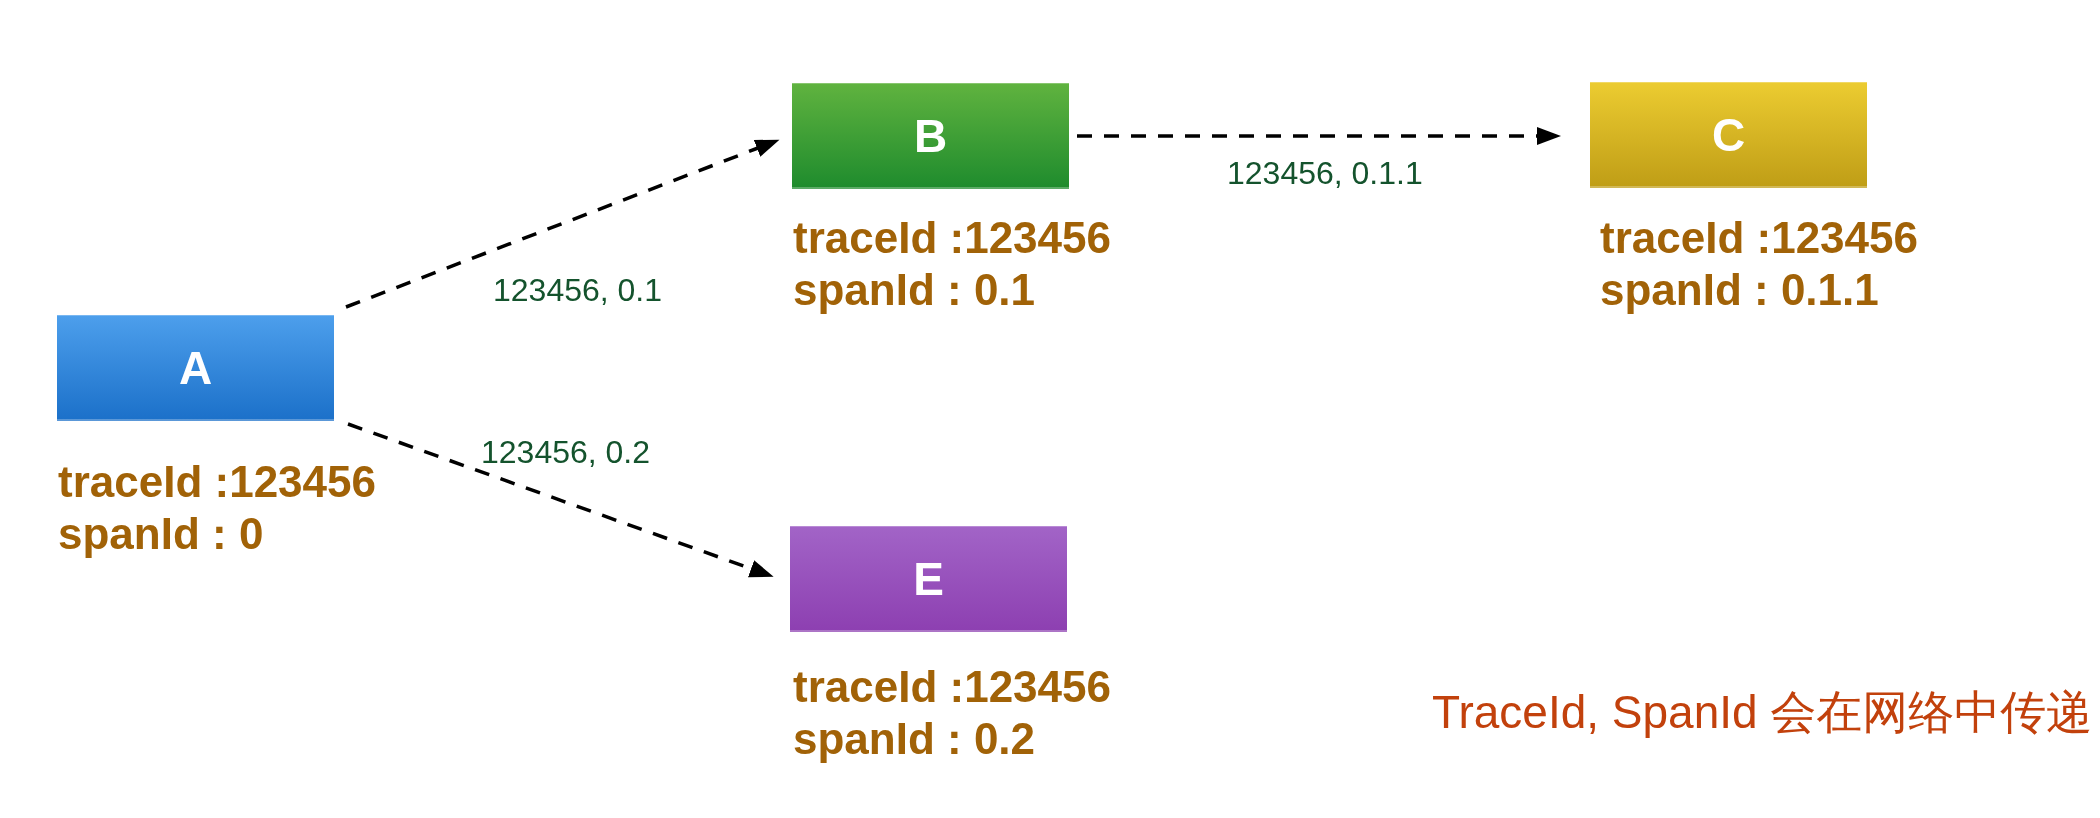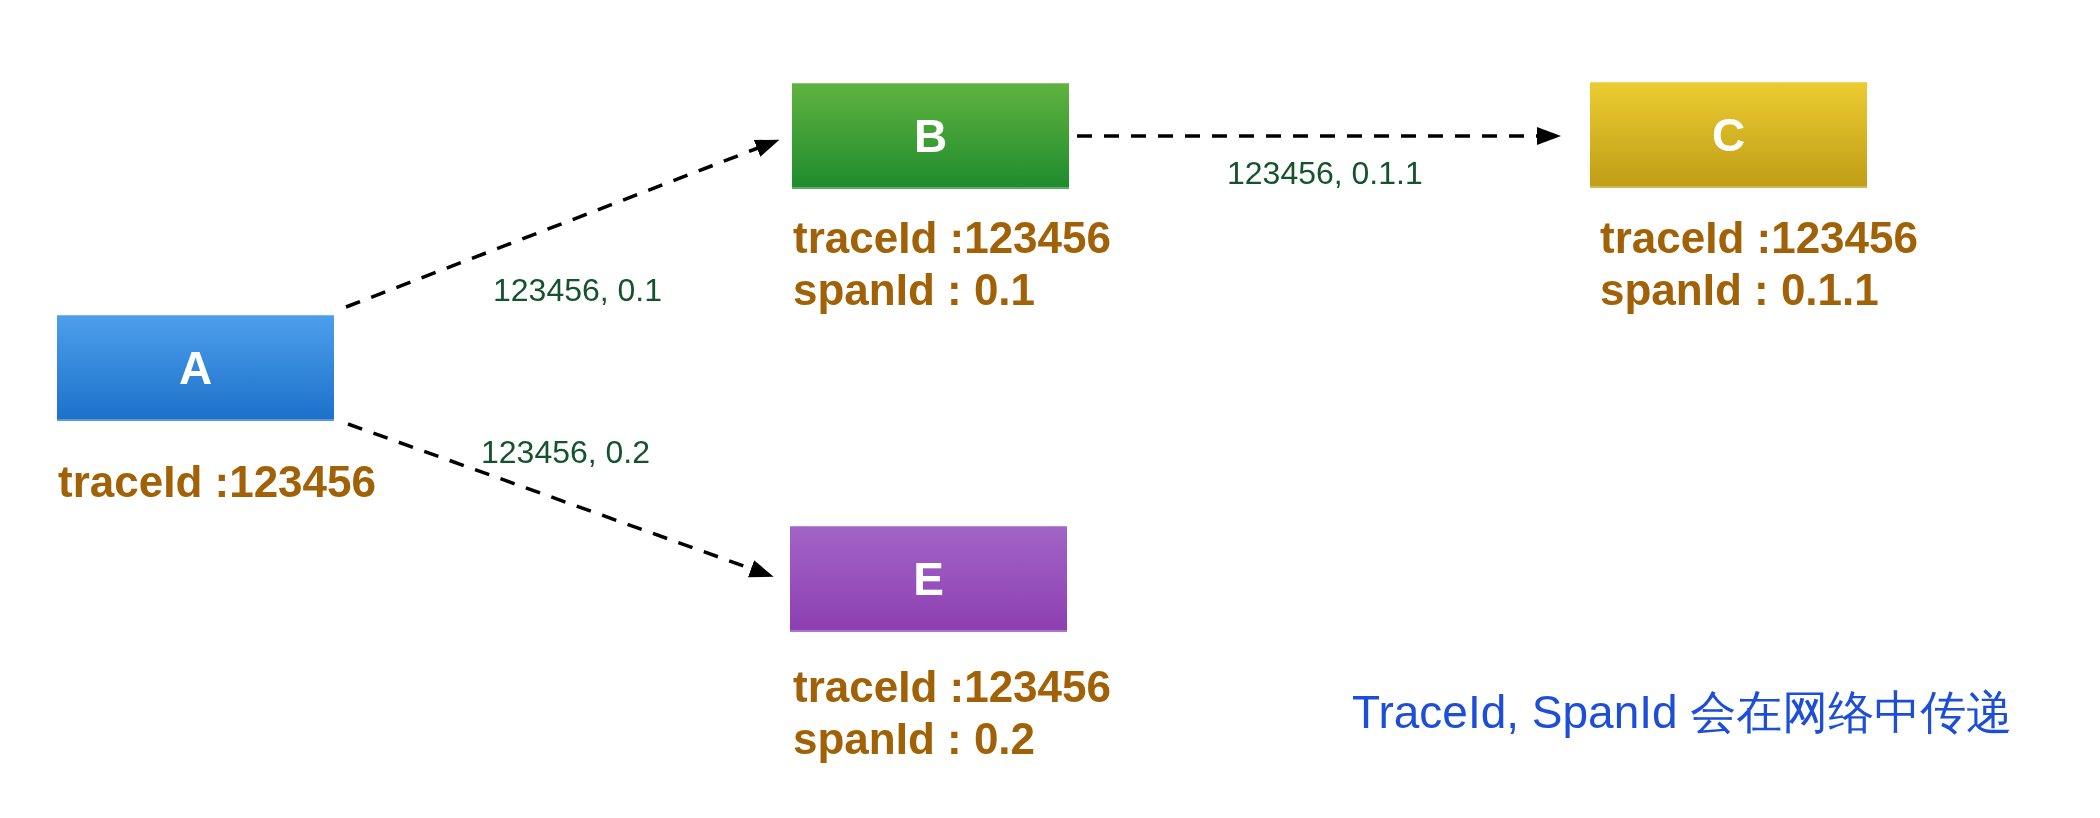--- a/index.html
+++ b/index.html
@@ -62,23 +62,23 @@
     font-weight: normal;
     line-height: 36px;
     white-space: nowrap;
   }
   .edge-ab { left: 493px;  top: 272px; }
   .edge-ae { left: 481px;  top: 434px; text-align: center; }
   .edge-bc { left: 1227px; top: 155px; }
 
   .caption {
     position: absolute;
-    left: 1352px;
+    left: 1432px;
     top: 684px;
-    color: #1d4ed8;
+    color: #c2410c;
     font-size: 46px;
     font-weight: 300;
     line-height: 56px;
     white-space: nowrap;
   }
 </style>
 </head>
 <body>
 
 <div class="canvas">
@@ -92,20 +92,21 @@
     <line x1="346" y1="307" x2="758" y2="148" stroke="#000000" stroke-width="3.5" stroke-dasharray="15 12" marker-end="url(#arrowhead)"></line>
     <line x1="348" y1="424" x2="752" y2="569" stroke="#000000" stroke-width="3.5" stroke-dasharray="15 12" marker-end="url(#arrowhead)"></line>
     <line x1="1077" y1="136" x2="1538" y2="136" stroke="#000000" stroke-width="3.5" stroke-dasharray="15 12" marker-end="url(#arrowhead)"></line>
   </svg>
 
   <div class="node-box box-a" style="background: linear-gradient(rgb(77, 159, 236) 0%, rgb(27, 112, 201) 100%);">
     <span class="node-letter">A</span>
   </div>
   <div class="trace-block trace-a">
     <div>traceId :123456</div>
+    <div>spanId : 0</div>
   </div>
 
   <div class="node-box box-b" style="background: linear-gradient(rgb(96, 179, 63) 0%, rgb(30, 139, 45) 100%);">
     <span class="node-letter">B</span>
   </div>
   <div class="trace-block trace-b">
     <div>traceId :123456</div>
     <div>spanId : 0.1</div>
   </div>
 

